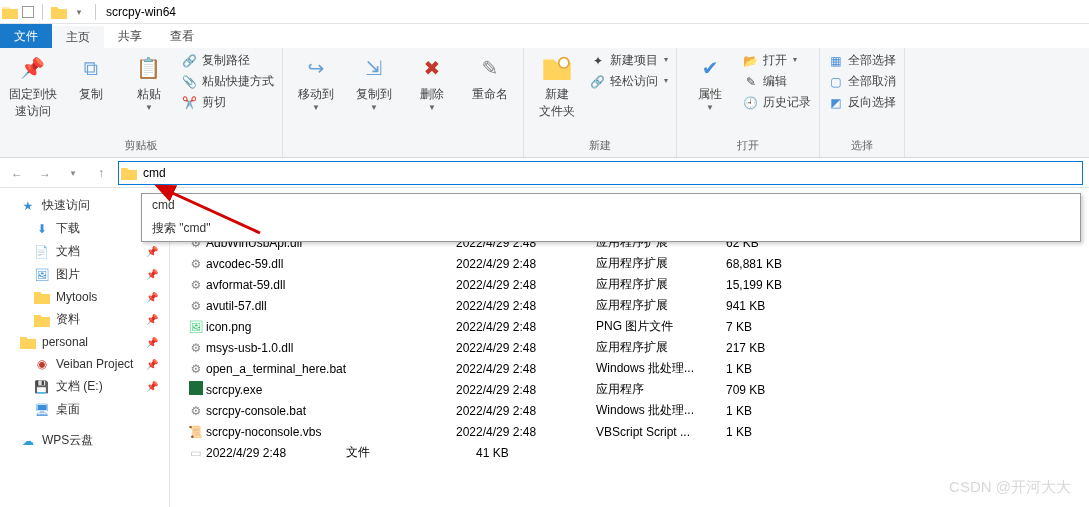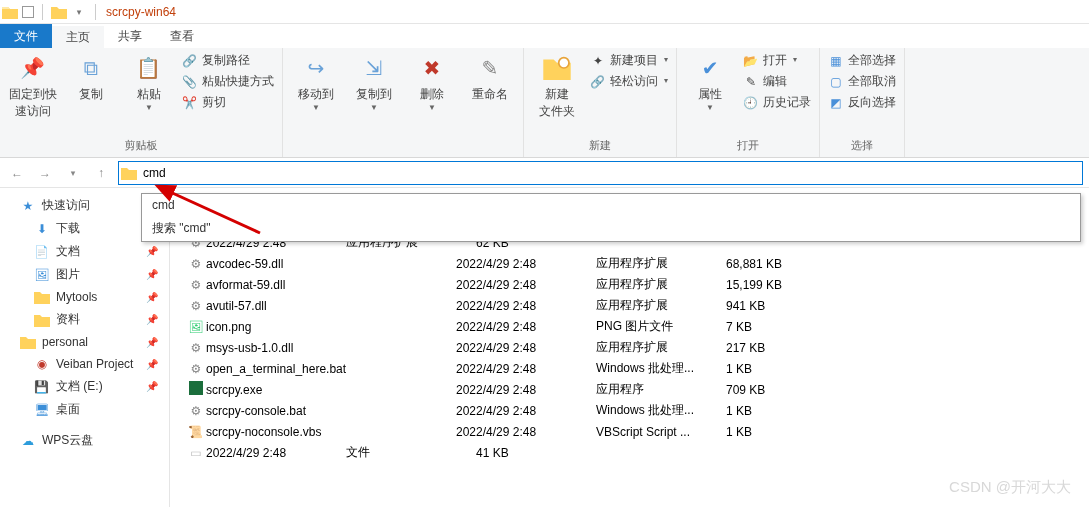--- a/index.html
+++ b/index.html
@@ -2,21 +2,21 @@
 <html><head>
 <meta charset="utf-8">
 <style>
 * { margin: 0; padding: 0; box-sizing: border-box; font-family: "Microsoft YaHei", "Segoe UI", sans-serif; }
 body { width: 1089px; height: 507px; background: #fff; font-size: 12px; overflow: hidden; position: relative; }
 
 .titlebar { height: 24px; background: #fff; border-bottom: 1px solid #e5e5e5; display: flex; align-items: center; padding: 0 2px; }
 .titlebar .qat { display: flex; gap: 4px; align-items: center; }
 .titlebar .qat .ic { width: 16px; height: 16px; display: flex; align-items: center; justify-content: center; color: #555; }
 .titlebar .divider { width: 1px; height: 16px; background: #ccc; margin: 0 4px; }
-.titlebar .title { margin-left: 6px; color: #c2410c; }
+.titlebar .title { margin-left: 6px; color: #000000; }
 
 .tabs { height: 24px; background: #fff; display: flex; align-items: stretch; }
 .tabs .tab { padding: 4px 14px; color: #444; display: flex; align-items: center; }
 .tabs .tab.file { background: #1979ca; color: #fff; }
 .tabs .tab.active { background: #f5f6f7; border-top: 2px solid #fff; font-weight: 400; }
 
 .ribbon { height: 110px; background: #f5f6f7; border-bottom: 1px solid #d8d8d8; display: flex; }
 .group { border-right: 1px solid #e2e2e2; padding: 4px 8px 2px; display: flex; flex-direction: column; justify-content: space-between; }
 .group-body { display: flex; gap: 8px; align-items: flex-start; flex: 1; }
 .group-label { text-align: center; color: #666; font-size: 11px; padding: 2px 0; }
@@ -327,20 +327,21 @@
       </div>
       <div class="frow">
         <span class="fic"><span style="color:#888">⚙</span></span>
         <span class="fname">AdbWinApi.dll</span>
         <span class="fdate">2022/4/29 2:48</span>
         <span class="ftype">应用程序扩展</span>
         <span class="fsize">96 KB</span>
       </div>
       <div class="frow">
         <span class="fic"><span style="color:#888">⚙</span></span>
+        <span class="fname">AdbWinUsbApi.dll</span>
         <span class="fdate">2022/4/29 2:48</span>
         <span class="ftype">应用程序扩展</span>
         <span class="fsize">62 KB</span>
       </div>
       <div class="frow">
         <span class="fic"><span style="color:#888">⚙</span></span>
         <span class="fname">avcodec-59.dll</span>
         <span class="fdate">2022/4/29 2:48</span>
         <span class="ftype">应用程序扩展</span>
         <span class="fsize">68,881 KB</span>

